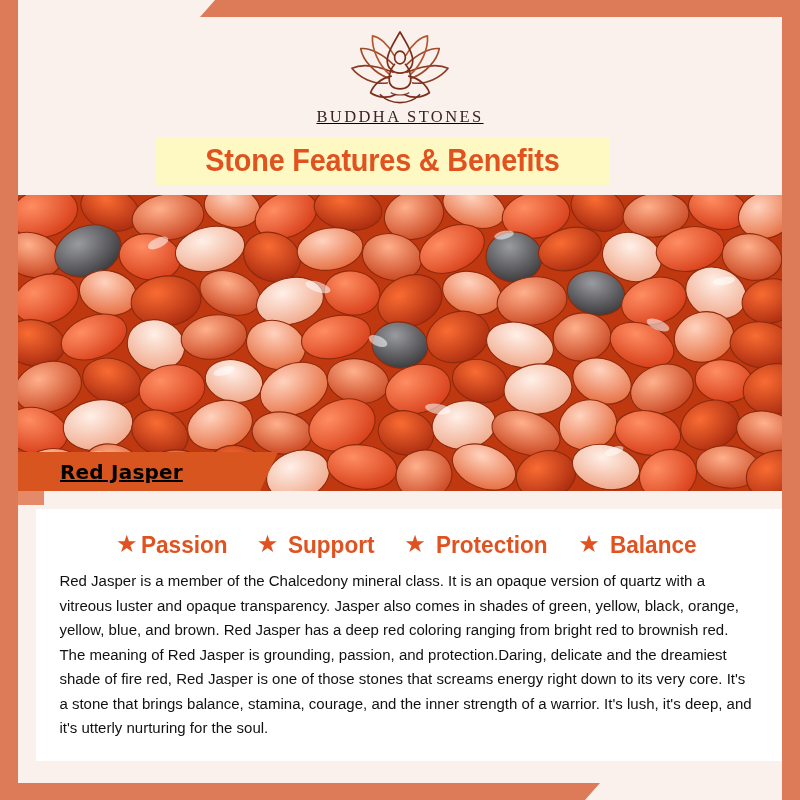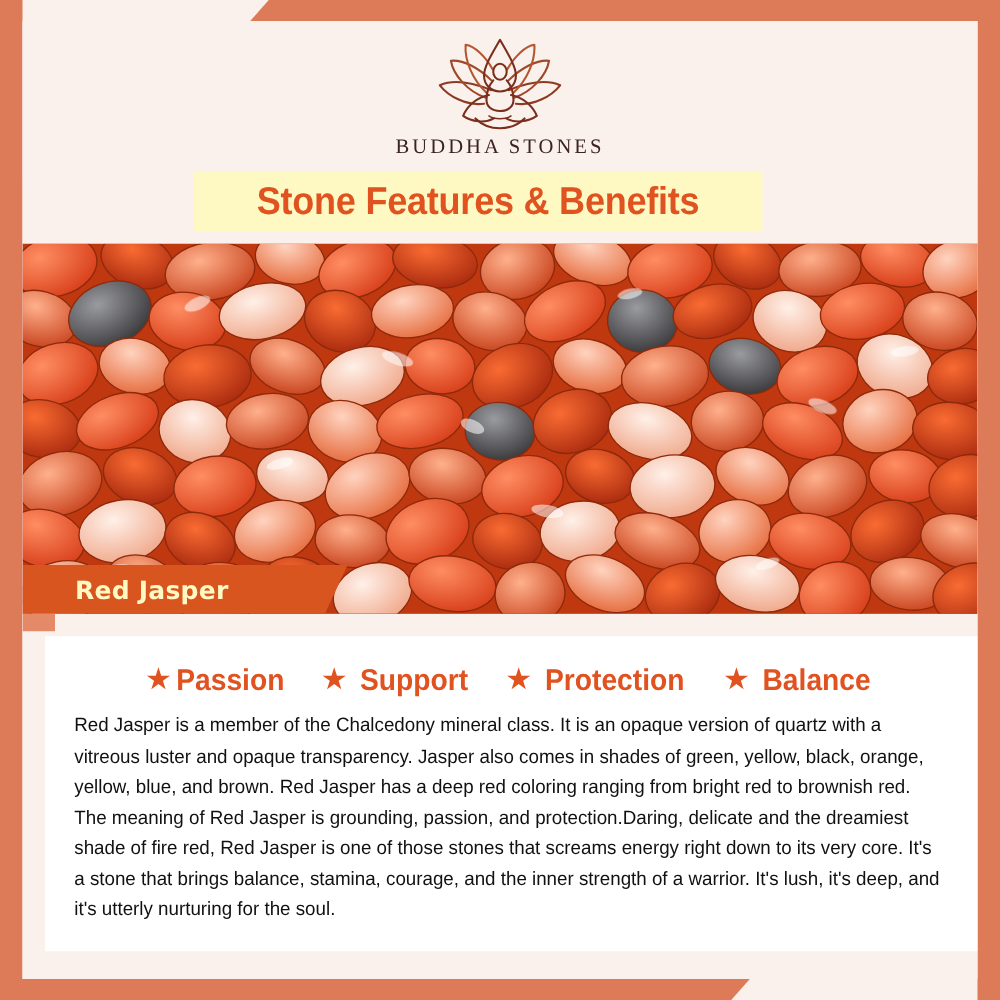--- a/index.html
+++ b/index.html
@@ -69,20 +69,21 @@
   
   .header {
     position: relative;
     height: 125px;
     display: flex;
     flex-direction: column;
     align-items: center;
     justify-content: flex-start;
     padding-top: 10px;
     background: #faf0ec;
+    text-decoration: underline;
   }
   .logo-mark { width: 108px; height: 78px; display: block; }
   .brand-name {
     font-family: "Liberation Serif", serif;
     font-size: 16.5px;
     letter-spacing: 2.4px;
     color: #3a2420;
     margin-top: 2px;
     white-space: nowrap;
   }
@@ -133,24 +134,25 @@
     background: #d9551f;
     clip-path: polygon(0 0, 260px 0, 242px 39px, 0 39px);
     display: flex;
     align-items: center;
     z-index: 10;
   }
   .stone-banner .label {
     font-family: "DejaVu Sans", sans-serif;
     font-weight: 700;
     font-size: 20px;
-    color: #fef9c3;
+    color: #000000;
     padding-left: 42px;
     letter-spacing: 0.2px;
     white-space: nowrap;
+    text-decoration: underline;
   }
   .banner-tab {
     position: absolute;
     left: 0;
     top: 474px;
     width: 26px;
     height: 14px;
     background: #e58a68;
     z-index: 10;
   }

